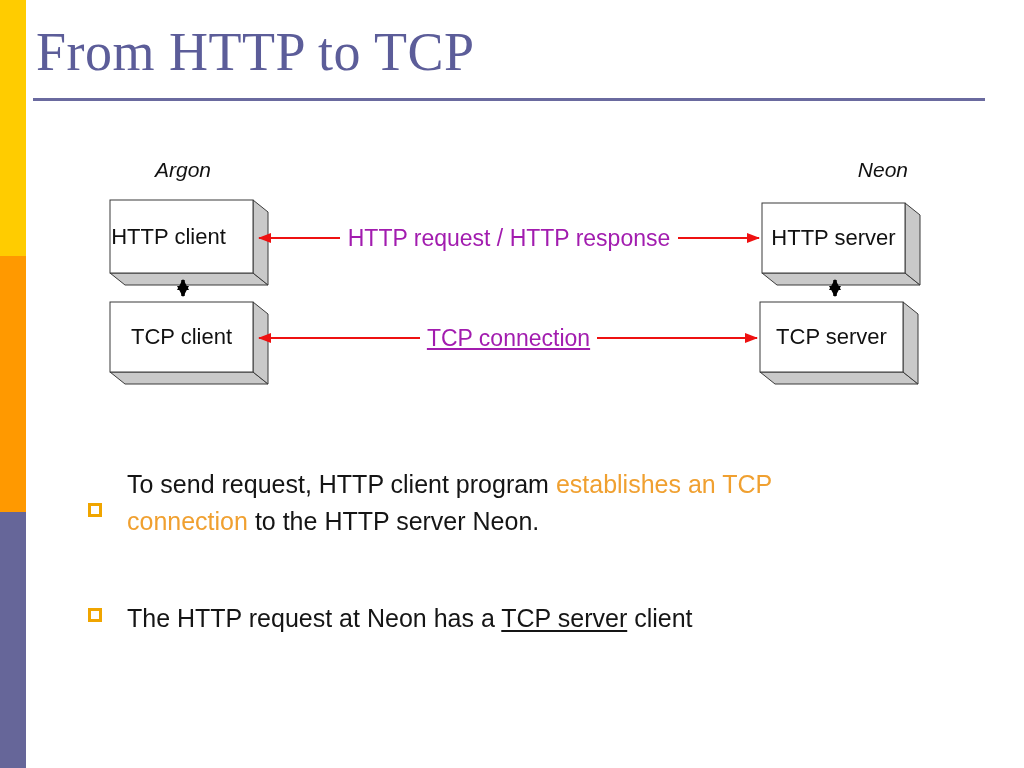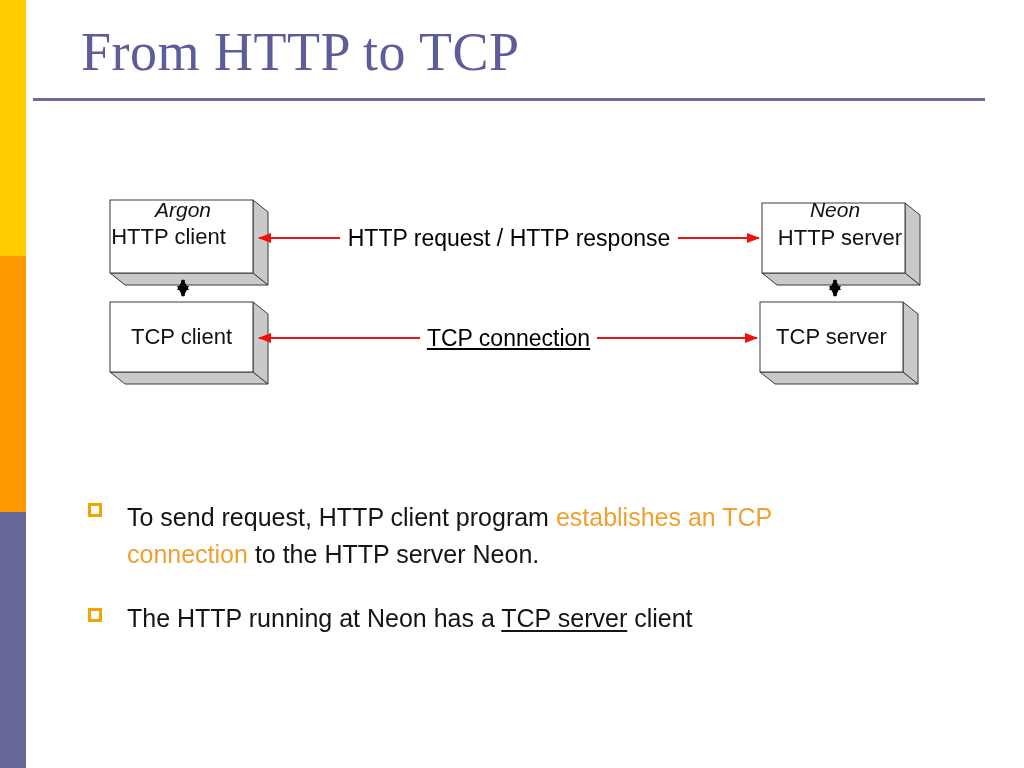--- a/index.html
+++ b/index.html
@@ -14,64 +14,64 @@
   
   .bar { position: absolute; left: 0; width: 26px; }
   .bar-yellow { top: 0;   height: 256px; background: #FFCC00; }
   .bar-orange { top: 256px; height: 256px; background: #FF9900; }
   .bar-purple { top: 512px; height: 256px; background: #666699; }
 
   .title {
     position: absolute; left: 36px; top: 22px;
     font-family: "Liberation Serif", "DejaVu Serif", serif;
     font-size: 54px; line-height: 60px; letter-spacing: 0.5px;
-    color: #5C5D99; white-space: nowrap; margin-left: 45px;
+    color: #5C5D99; white-space: nowrap;
   }
   .title-rule {
     position: absolute; left: 33px; top: 98px;
     width: 952px; height: 3px; background: #6A6A9F;
   }
 
   .svg-layer { position: absolute; left: 0; top: 0; width: 1024px; height: 768px; }
 
   .host-label {
     position: absolute; font-size: 21px; font-style: italic;
-    color: #111; text-align: center; white-space: nowrap; margin-top: 40px;
+    color: #111; text-align: center; white-space: nowrap;
   }
   .host-label.argon { left: 110px; top: 158px; width: 146px; }
-  .host-label.neon  { left: 762px; top: 158px; width: 146px; }
+  .host-label.neon  { left: 762px; top: 158px; width: 146px; text-align: right; }
 
   .box-label {
     position: absolute; display: flex; align-items: center; justify-content: center;
     font-size: 22px; color: #111; white-space: nowrap;
   }
   .bl-http-client { left: 110px; top: 200px; width: 117px; height: 73px; }
   .bl-tcp-client  { left: 110px; top: 302px; width: 143px; height: 70px; border-radius: 16px; }
-  .bl-http-server { left: 762px; top: 203px; width: 156px; height: 70px; }
+  .bl-http-server { left: 762px; top: 203px; width: 143px; height: 70px; }
   .bl-tcp-server  { left: 760px; top: 302px; width: 143px; height: 70px; }
 
   .conn-label {
-    position: absolute; font-size: 23px; color: #000000;
+    position: absolute; font-size: 23px; color: #a21caf;
     text-align: center; white-space: nowrap; background: #fff; line-height: 26px;
   }
   .cl-http { left: 340px; top: 225px; width: 338px; }
   .cl-tcp  { left: 420px; top: 325px; width: 177px; text-decoration: underline; }
 
   .bullet-square {
     position: absolute; width: 14px; height: 14px;
     border: 3px solid #F0A500; background: transparent;
   }
   .bs-1 { left: 88px; top: 503px; }
   .bs-2 { left: 88px; top: 608px; }
 
   .bullet-text {
     position: absolute; left: 127px; width: 760px;
     font-size: 25px; line-height: 37px; color: #151515;
   }
-  .bt-1 { top: 499px; }
+  .bt-1 { top: 466px; }
   .bt-2 { top: 600px; }
   .hl-orange { color: #F0A030; }
   .u { text-decoration: underline; text-underline-offset: 3px; }
 </style>
 </head>
 <body>
 
 <div class="bar bar-yellow"></div>
 <div class="bar bar-orange"></div>
 <div class="bar bar-purple"></div>
@@ -131,13 +131,13 @@
 <div class="box-label bl-http-server">HTTP server</div>
 <div class="box-label bl-tcp-server">TCP server</div>
 
 <div class="conn-label cl-http">HTTP request / HTTP response</div>
 <div class="conn-label cl-tcp">TCP connection</div>
 
 <div class="bullet-square bs-1"></div>
 <div class="bullet-text bt-1"><span>To send request, HTTP client program </span><span class="hl-orange">establishes an TCP connection</span><span> to the HTTP server Neon.</span></div>
 
 <div class="bullet-square bs-2"></div>
-<div class="bullet-text bt-2"><span>The HTTP running at Neon has a </span><span class="u">TCP server</span><span> client</span></div>
+<div class="bullet-text bt-2"><span>The HTTP request at Neon has a </span><span class="u">TCP server</span><span> client</span></div>
 
 </body></html>

